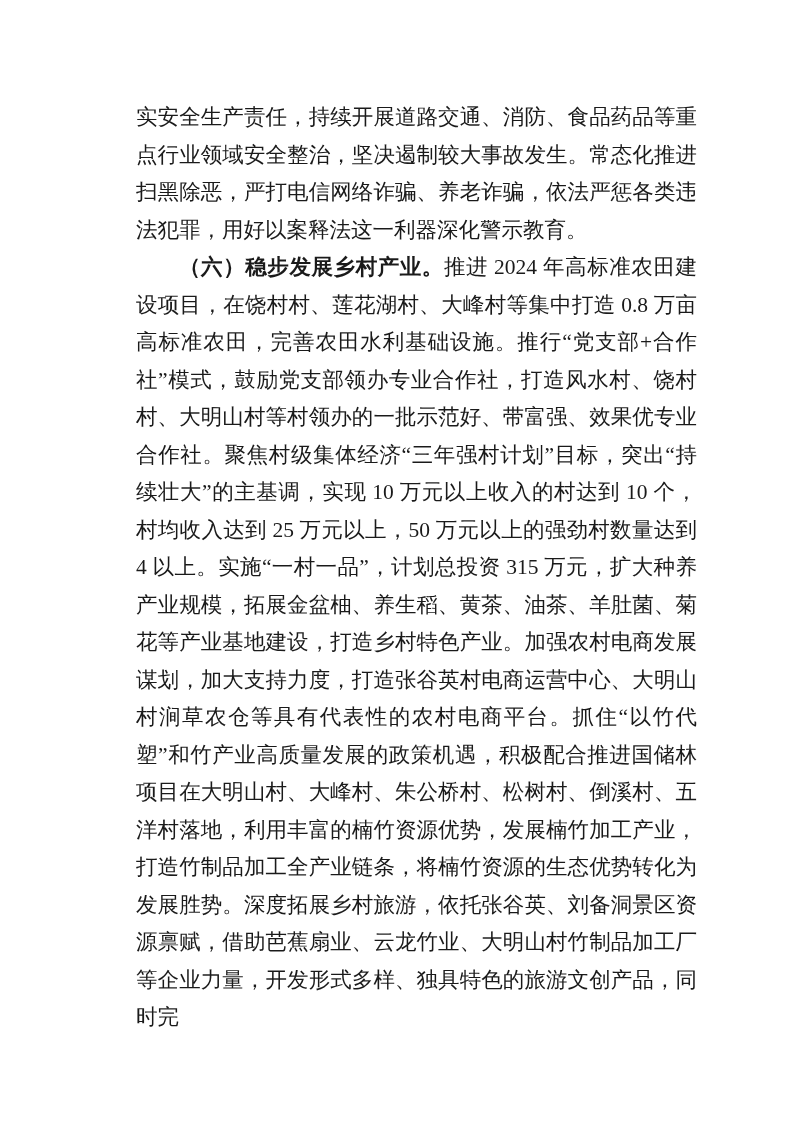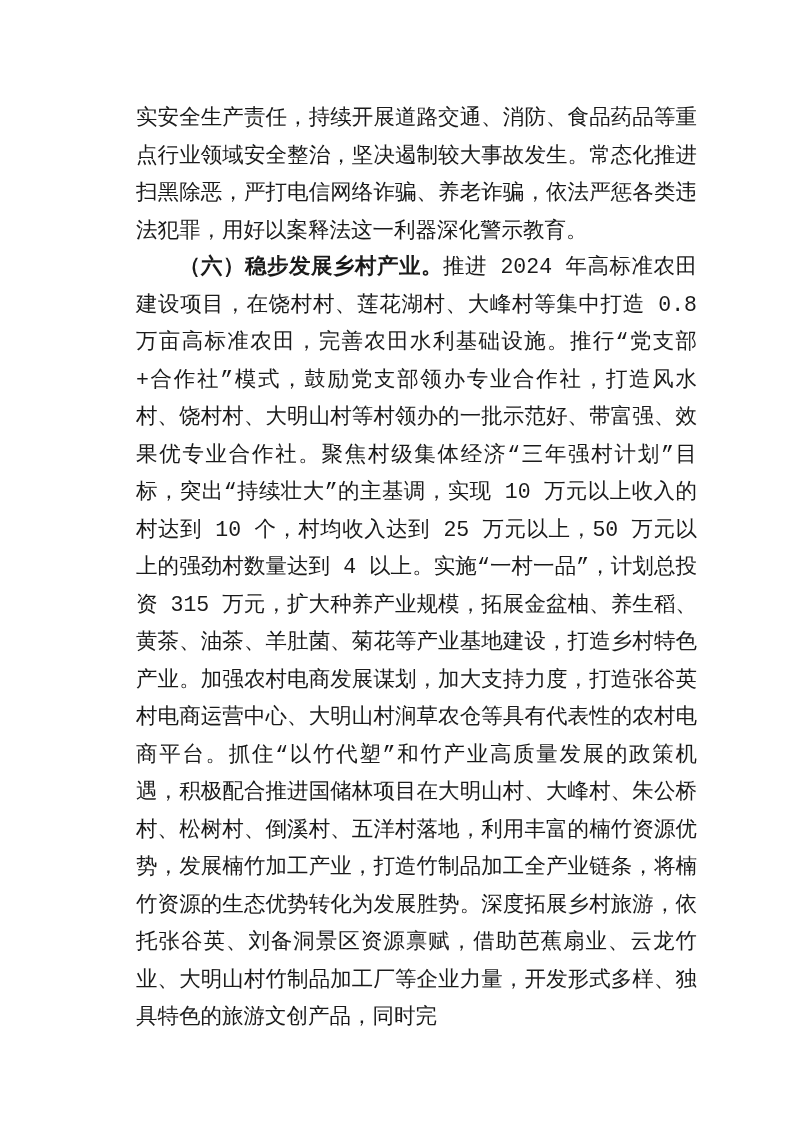--- a/index.html
+++ b/index.html
@@ -32,21 +32,20 @@
     line-height: 37.5px;
     text-align: justify;
     letter-spacing: 0;
   }
   .para {
     margin: 0;
     padding: 0;
   }
   .para.indent {
     text-indent: 2em;
-    font-family: Liberation Mono, monospace;
   }
   .section-heading {
     font-weight: bold;
   }
 </style>
 </head>
 <body>
 
 <div class="page">
   <div class="text-block">

